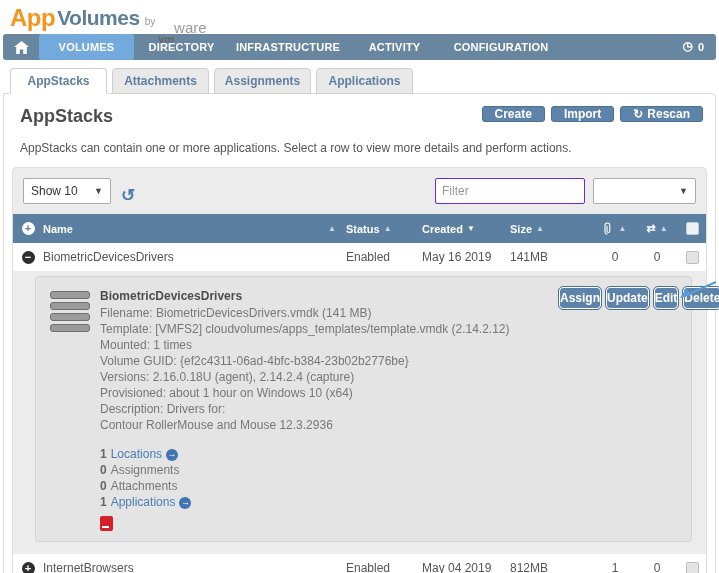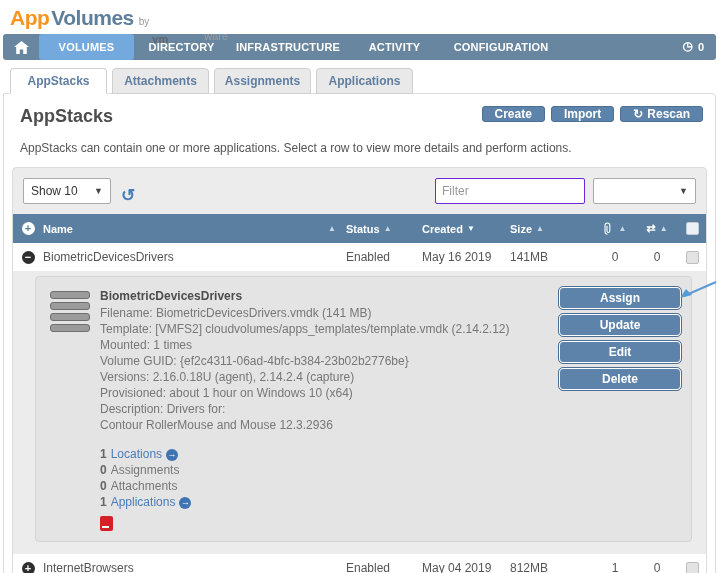--- a/index.html
+++ b/index.html
@@ -5,25 +5,25 @@
   * { margin:0; padding:0; box-sizing:border-box; }
   html,body { background:#fff; }
   body {
     width:719px; height:573px; overflow:hidden;
     font-family:"Liberation Sans", sans-serif; font-size:12px; color:#444;
   }
   .page { width:719px; padding:4px 2px 0 2px; }
 
   
   .logo-bar { height:28px; padding-left:8px; display:flex; align-items:center; }
-  .logo-app { color:#f7941e; font-size:21px; font-weight:bold; letter-spacing:-0.5px; }
+  .logo-app { color:#f7941e; font-size:24px; font-weight:bold; letter-spacing:-0.5px; }
   .logo-volumes { color:#5e7f9b; font-size:21px; font-weight:bold; margin-left:2px; letter-spacing:-0.5px; }
   .logo-by { color:#9a9a9a; font-size:10px; margin-left:5px; position:relative; top:3px; }
   .logo-vm { color:#63656a; font-size:11px; font-weight:bold; margin-left:3px; position:relative; top:21px; }
-  .logo-ware { color:#9c9c9c; font-size:11px; position:relative; top:18px;margin-left:36px; }
+  .logo-ware { color:#9c9c9c; font-size:15px; position:relative; top:9px; }
 
   
   .navbar {
     height:26px; margin:2px 1px 0 1px; background:#68869f; border-radius:3px;
     display:flex; align-items:stretch; color:#fff;
   }
   .nav-home { width:36px; display:flex; align-items:center; justify-content:center; cursor:pointer; }
   .nav-item {
     width:95px; display:flex; align-items:center; justify-content:center;
     font-size:11px; font-weight:bold; letter-spacing:0.2px; cursor:pointer; white-space:nowrap;
@@ -118,21 +118,21 @@
   .go-circle {
     width:12px; height:12px; border-radius:50%; background:#3f74b3; color:#fff;
     display:inline-flex; align-items:center; justify-content:center; font-size:9px; line-height:1; cursor:pointer;
   }
   .app-icon-red {
     width:13px; height:15px; background:#d42127; border-radius:2px; margin-top:6px; position:relative; cursor:pointer;
   }
   .app-icon-red::after {
     content:""; position:absolute; left:2px; bottom:3px; width:7px; height:2px; background:#fff;
   }
-  .detail-buttons { position:absolute; top:10px; right:10px; display:flex; flex-direction:column; gap:5px; width:122px; }
+  .detail-buttons { position:absolute; top:10px; right:10px; display:flex; flex-direction:row; gap:5px; width:122px; }
   .detail-btn {
     background:#5d83aa; color:#fff; font-weight:bold; font-size:12px; height:22px;
     border:1px solid #ffffff; outline:1px solid #4c6f94; border-radius:4px;
     display:flex; align-items:center; justify-content:center; cursor:pointer;
   }
   .annot-arrow { position:absolute; top:8px; right:-12px; width:46px; height:26px; pointer-events:none; }
 </style>
 </head>
 <body>
 

